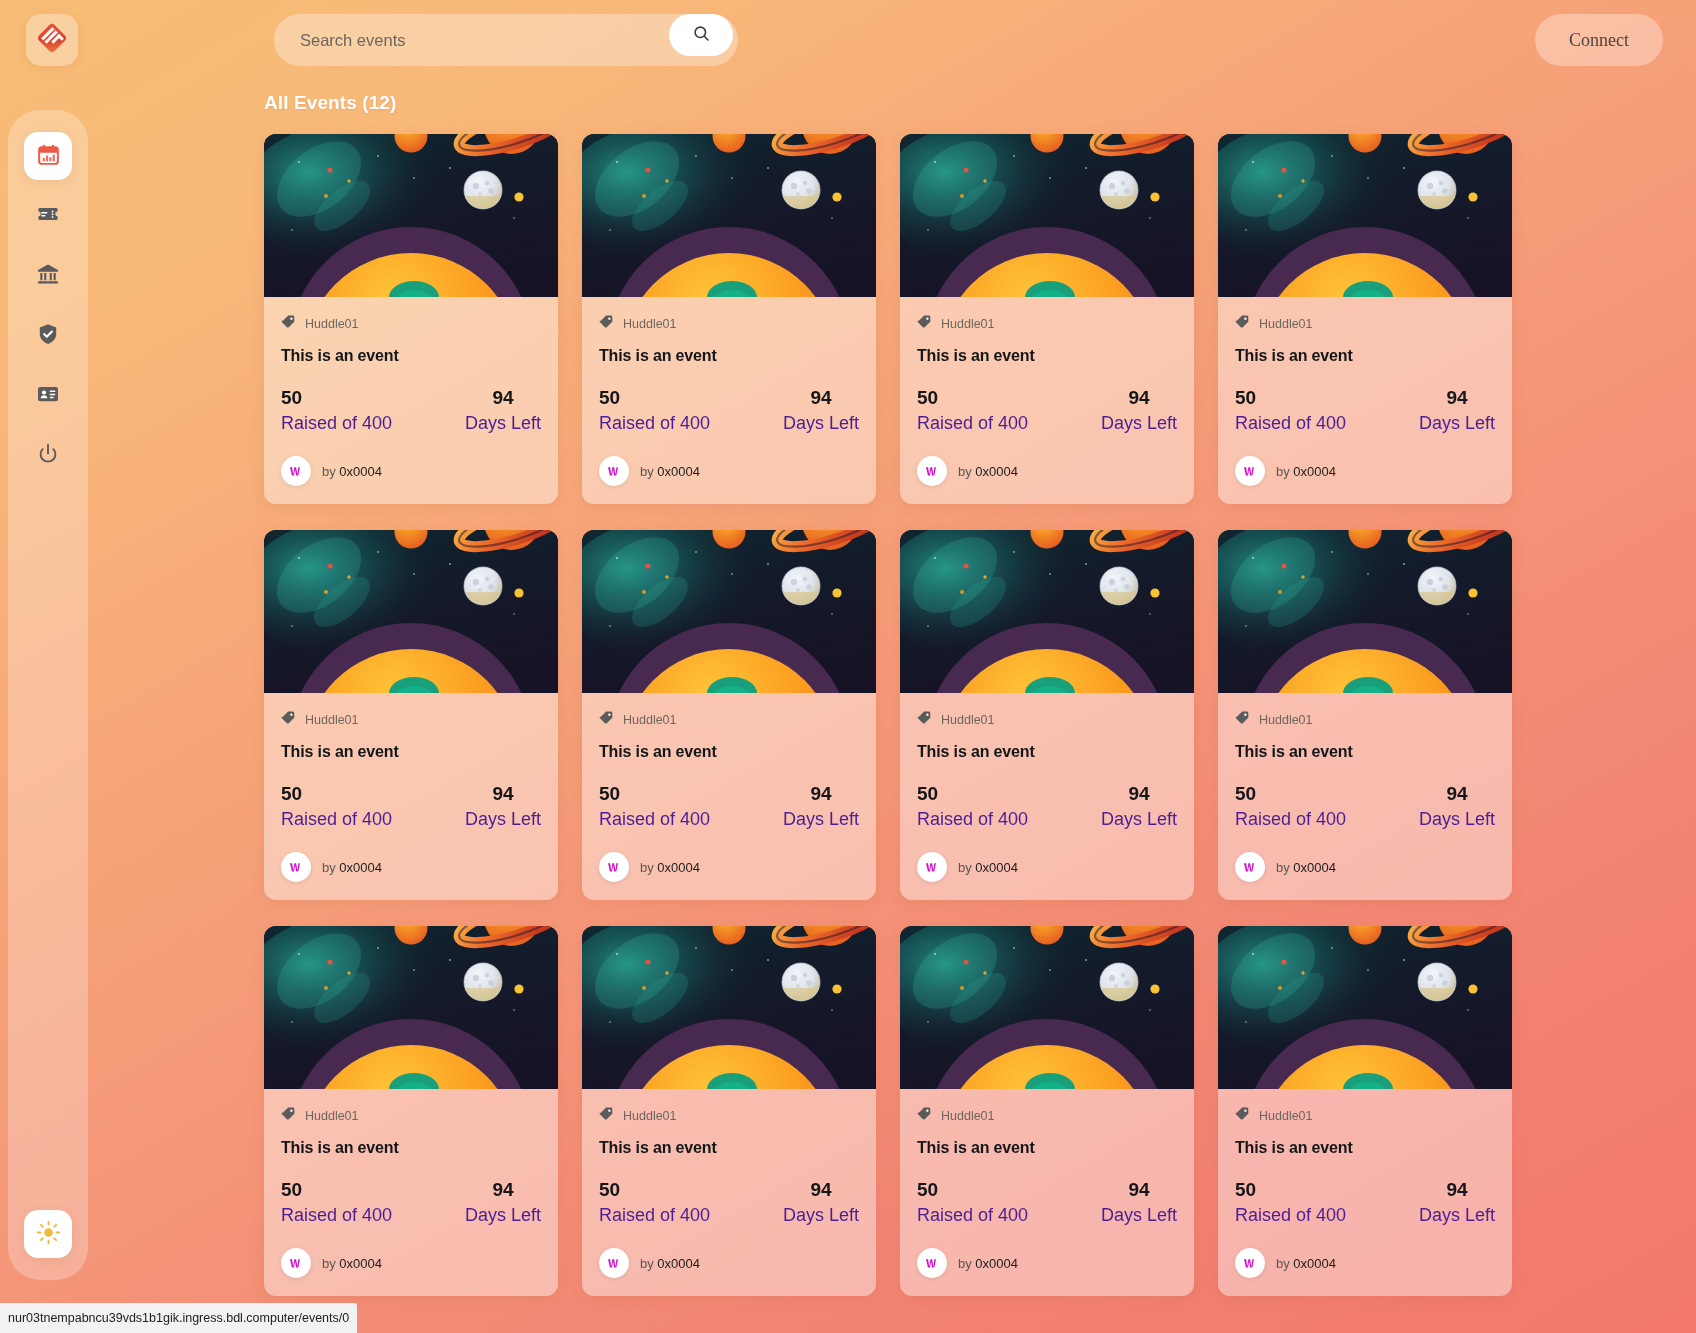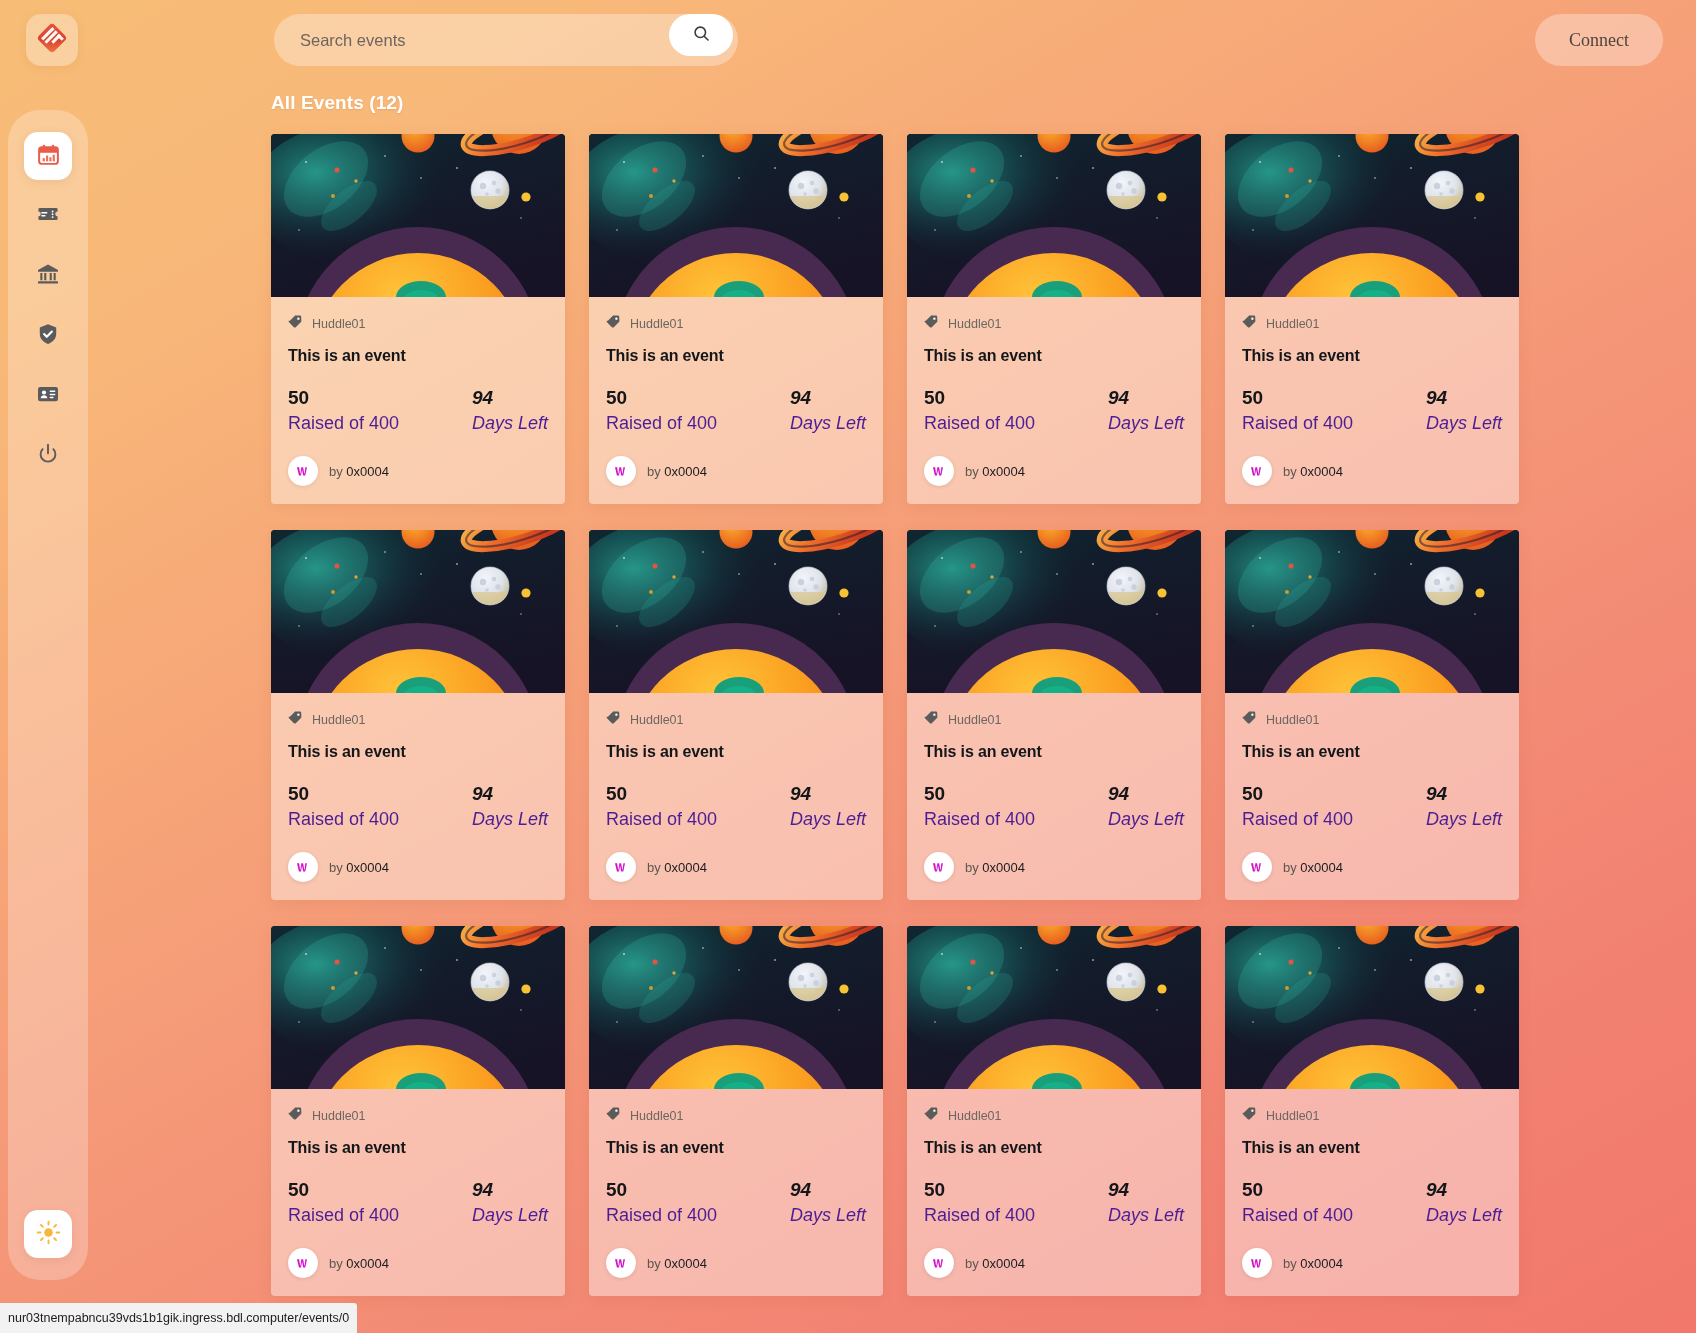--- a/index.html
+++ b/index.html
@@ -149,21 +149,21 @@
     align-items: center;
     justify-content: center;
     box-shadow: 0 2px 8px rgba(160,90,50,0.13);
     cursor: pointer;
     border: none;
   }
 
   
   .main {
     position: absolute;
-    left: 95px;
+    left: 88px;
     top: 92px;
     width: 1596px;
     height: 1241px;
     padding: 0 35px 0 176px;
     overflow: hidden;
   }
 
   .page-title {
     font-size: 19px;
     font-weight: bold;
@@ -174,21 +174,21 @@
   }
 
   .grid {
     display: grid;
     grid-template-columns: repeat(4, 294px);
     gap: 26px 24px;
   }
 
   .card {
     width: 294px;
-    border-radius: 4px;
+    border-radius: 12px;
     background: rgba(255,255,255,0.42);
     overflow: hidden;
     box-shadow: 0 3px 14px rgba(170,85,50,0.12);
     cursor: pointer;
   }
 
   .card-img {
     width: 294px;
     height: 163px;
     position: relative;
@@ -225,21 +225,21 @@
   .stat-val {
     font-size: 19px;
     font-weight: bold;
     color: #14161a;
     margin-bottom: 4px;
   }
   .stat-lbl {
     font-size: 18px;
     color: #4c1d95;
   }
-  .stat.right { text-align: left; font-style: italic; }
+  .stat.right { text-align: center; }
 
   .card-author {
     display: flex;
     align-items: center;
     gap: 11px;
   }
   .avatar {
     width: 30px;
     height: 30px;
     border-radius: 50%;

